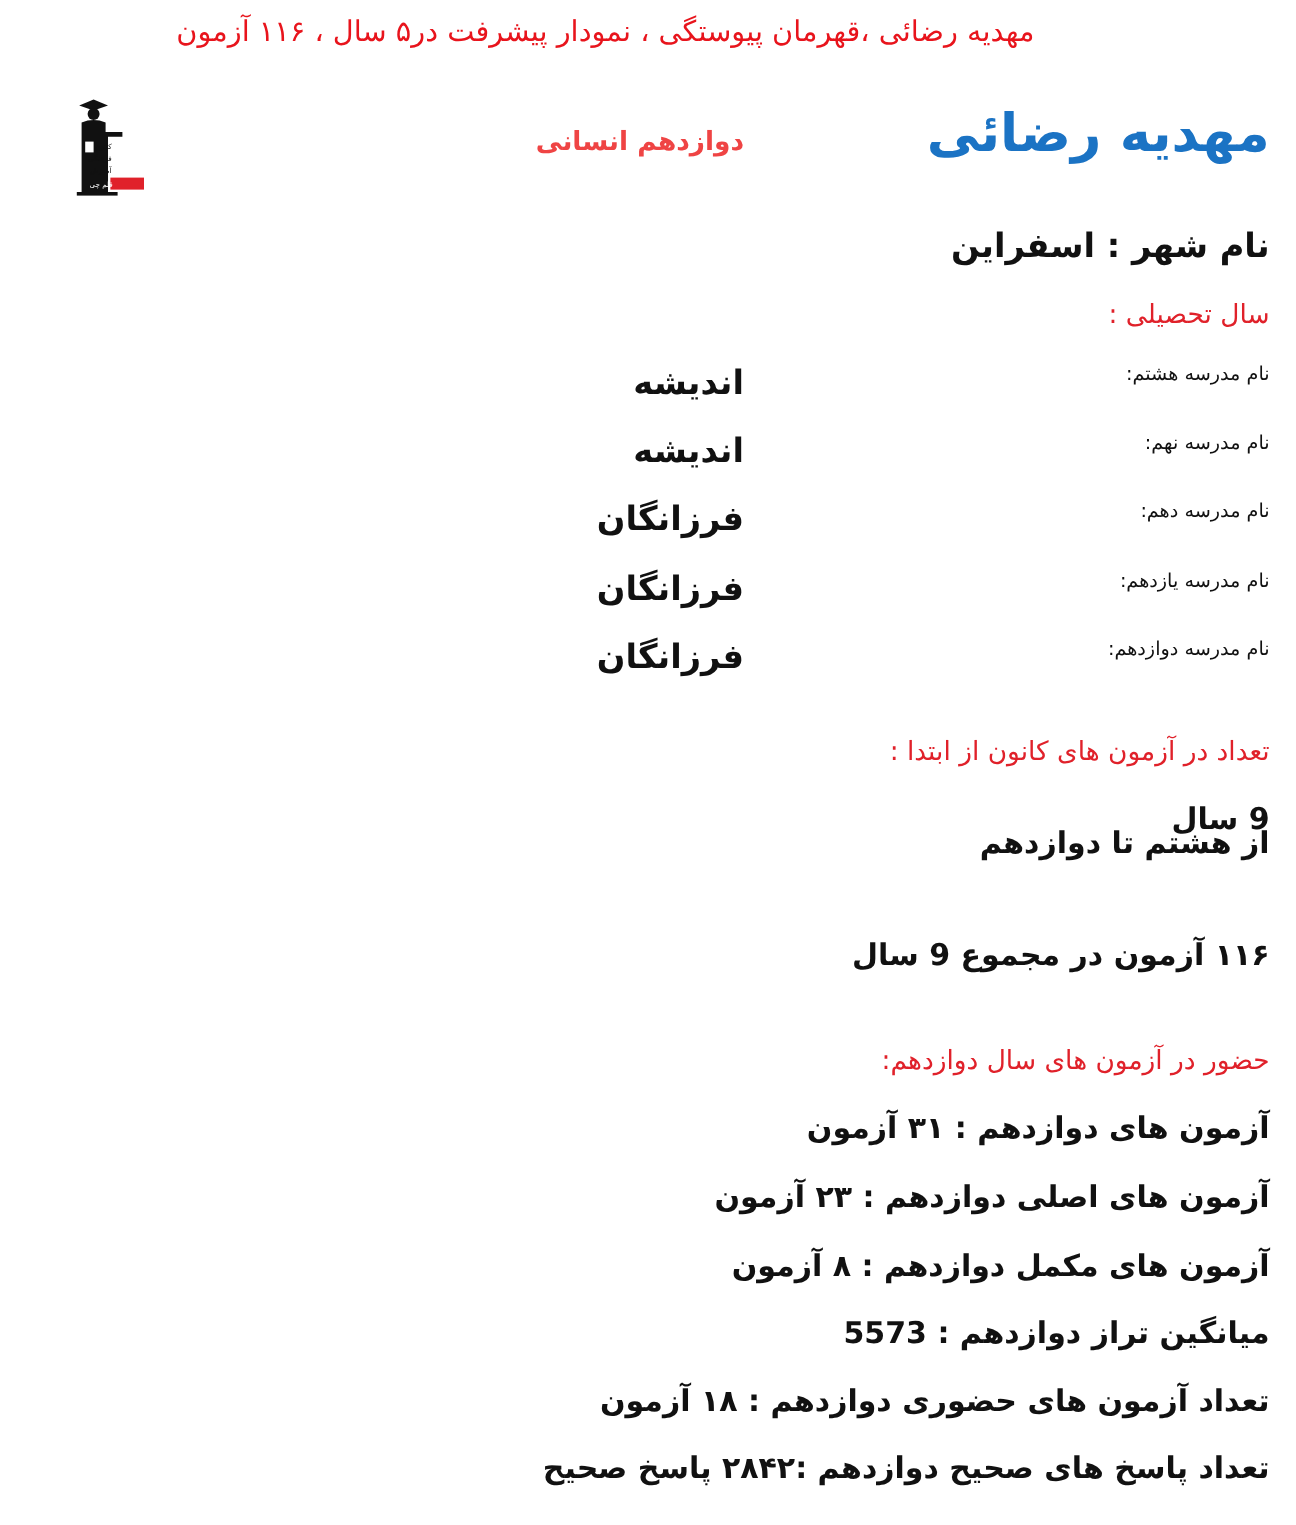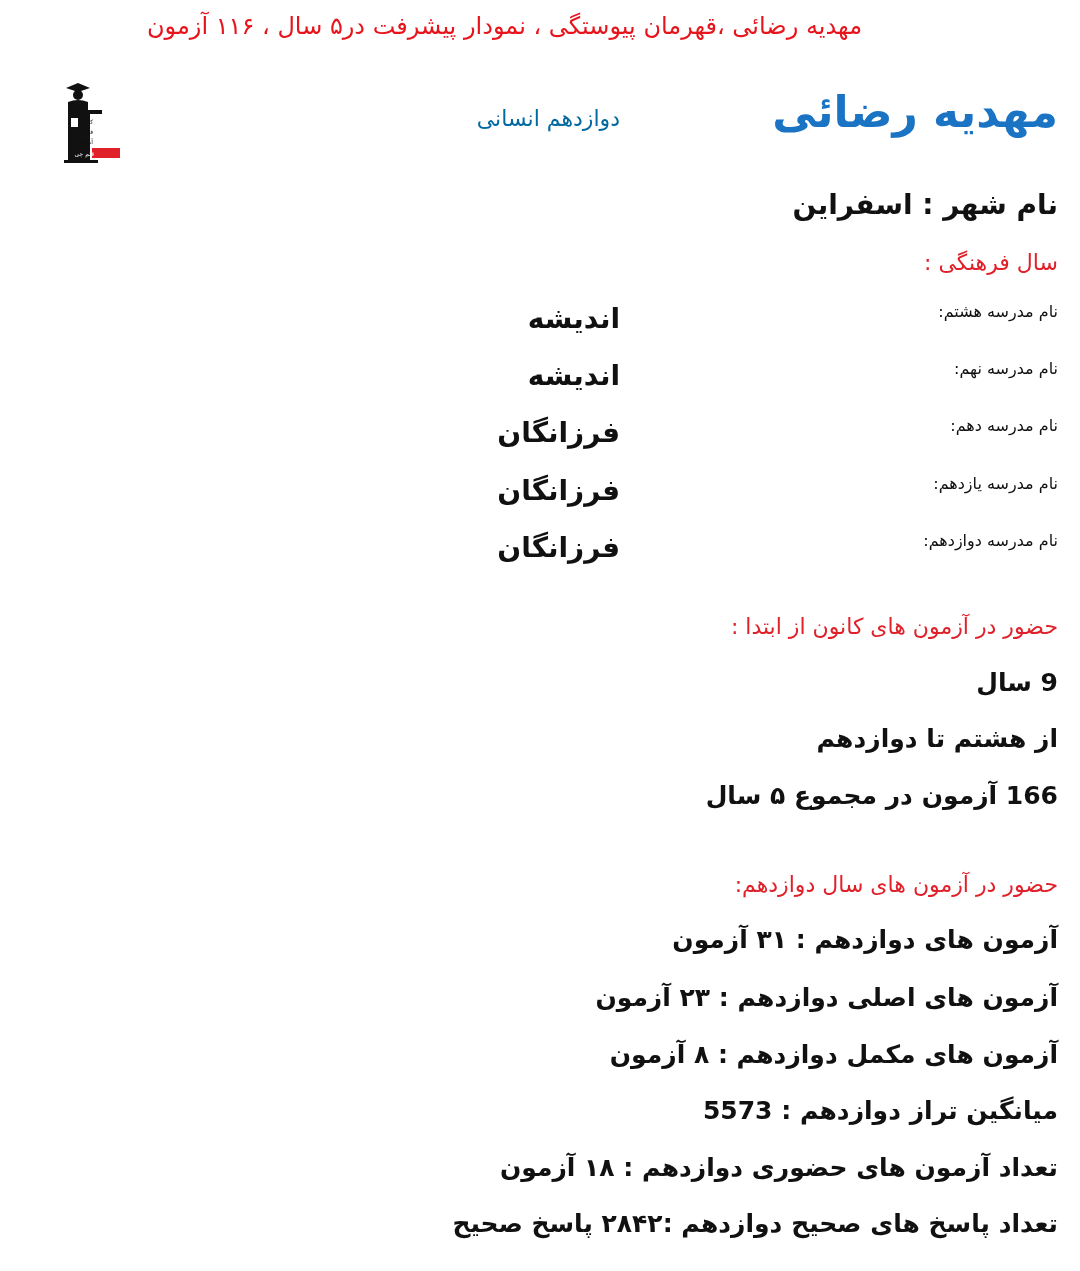--- a/index.html
+++ b/index.html
@@ -38,22 +38,22 @@
       right: 22px;
       font-size: 44px;
       font-weight: bold;
       color: #1b73c4;
       text-align: right;
     }
     .grade-field {
       top: 106px;
       right: 460px;
       font-size: 22px;
-      font-weight: normal;
-      color: #0369a1;
+      font-weight: bold;
+      color: #ef4444;
     }
 
     .city {
       top: 188px;
       right: 22px;
       font-size: 28px;
       font-weight: bold;
       color: #111;
     }
     .section-title {
@@ -105,41 +105,41 @@
     <rect x="30" y="70" width="28" height="10" fill="#e0212a"></rect>
     <text x="32" y="78" font-size="6" fill="#fff" font-family="DejaVu Sans, sans-serif">قلم چی</text>
   </svg>
 </div>
 
 <div class="abs student-name">مهدیه رضائی</div>
 <div class="abs grade-field">دوازدهم انسانی</div>
 
 <div class="abs city">نام شهر : اسفراین</div>
 
-<div class="abs section-title academic-year">سال فرهنگی :</div>
+<div class="abs section-title academic-year">سال تحصیلی :</div>
 
 <div class="abs school-label" style="top:302px">نام مدرسه هشتم:</div>
 <div class="abs school-value" style="top:302px">اندیشه</div>
 
 <div class="abs school-label" style="top:359px">نام مدرسه نهم:</div>
 <div class="abs school-value" style="top:359px">اندیشه</div>
 
 <div class="abs school-label" style="top:416px">نام مدرسه دهم:</div>
 <div class="abs school-value" style="top:416px">فرزانگان</div>
 
 <div class="abs school-label" style="top:474px">نام مدرسه یازدهم:</div>
 <div class="abs school-value" style="top:474px">فرزانگان</div>
 
 <div class="abs school-label" style="top:531px">نام مدرسه دوازدهم:</div>
 <div class="abs school-value" style="top:531px">فرزانگان</div>
 
-<div class="abs section-title attendance-title">حضور در آزمون های کانون از ابتدا :</div>
+<div class="abs section-title attendance-title">تعداد در آزمون های کانون از ابتدا :</div>
 <div class="abs stat-line" style="top:668px">9 سال</div>
-<div class="abs stat-line" style="top:724px">از هشتم تا دوازدهم</div>
-<div class="abs stat-line" style="top:781px">166 آزمون در مجموع ۵ سال</div>
+<div class="abs stat-line" style="top:688px">از هشتم تا دوازدهم</div>
+<div class="abs stat-line" style="top:781px">۱۱۶ آزمون در مجموع 9 سال</div>
 
 <div class="abs section-title twelfth-title">حضور در آزمون های سال دوازدهم:</div>
 <div class="abs stat-line" style="top:925px">آزمون های دوازدهم : ۳۱ آزمون</div>
 <div class="abs stat-line" style="top:983px">آزمون های اصلی دوازدهم : ۲۳ آزمون</div>
 <div class="abs stat-line" style="top:1040px">آزمون های مکمل دوازدهم : ۸ آزمون</div>
 <div class="abs stat-line" style="top:1096px">میانگین تراز دوازدهم : 5573</div>
 <div class="abs stat-line" style="top:1153px">تعداد آزمون های حضوری دوازدهم : ۱۸ آزمون</div>
 <div class="abs stat-line" style="top:1209px">تعداد پاسخ های صحیح دوازدهم :۲۸۴۲ پاسخ صحیح</div>
 
 </body></html>

